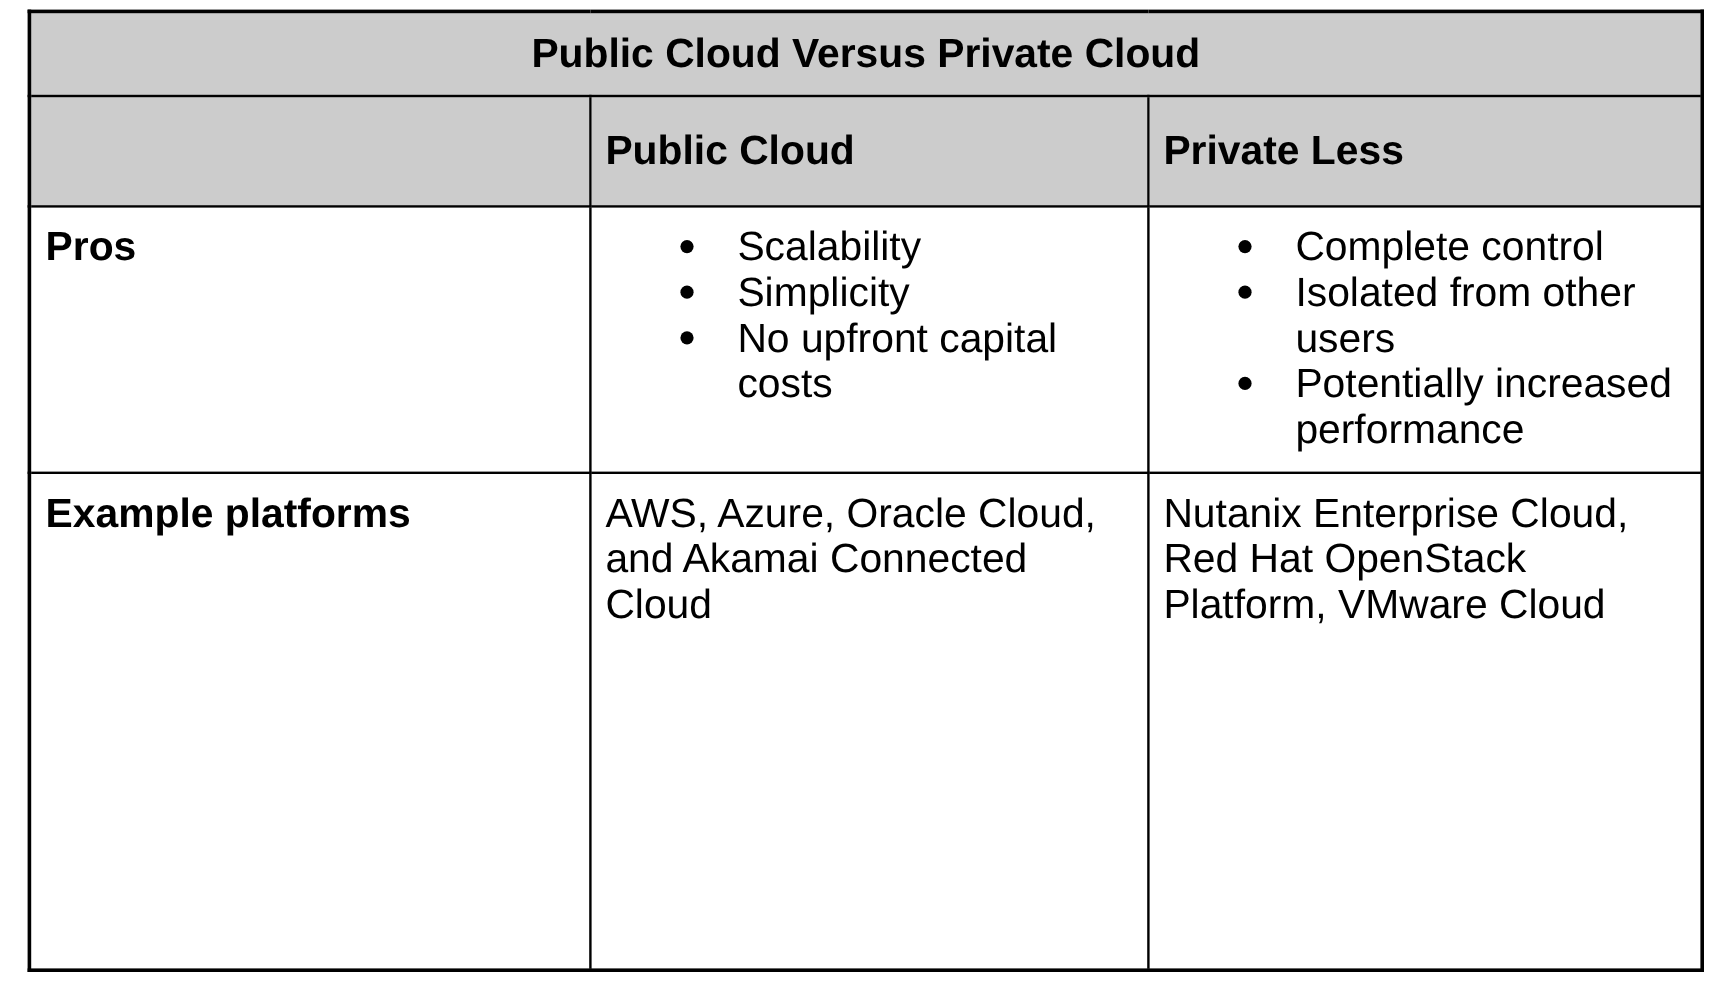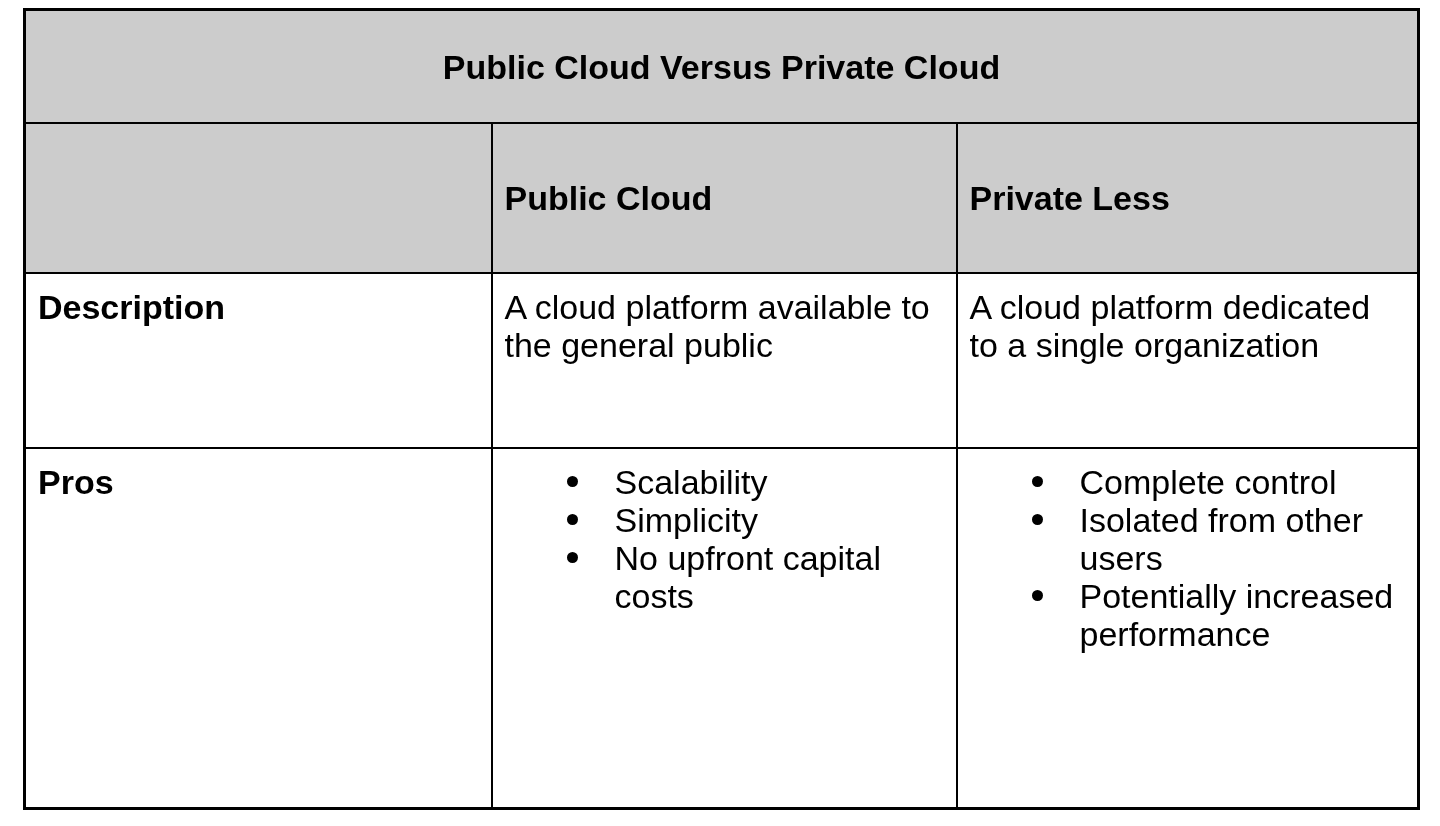--- a/index.html
+++ b/index.html
@@ -89,27 +89,20 @@
         <tr class="title-row" style="height:70px">
       <td colspan="3">Public Cloud Versus Private Cloud</td>
     </tr>
 
     <tr class="header-row" style="height:92px">
       <td class="label-cell"></td>
       <td>Public Cloud</td>
       <td>Private Less</td>
     </tr>
 
-    <tr style="height:108px">
-      <td class="label-cell">Description</td>
-      <td class="pre">A cloud platform available to
-the general public</td>
-      <td class="pre">A cloud platform dedicated
-to a single organization</td>
-    </tr>
 
     <tr style="height:222px">
       <td class="label-cell">Pros</td>
       <td>
         <ul class="bullets">
           <li>Scalability</li>
           <li>Simplicity</li>
           <li>No upfront capital
 costs</li>
         </ul>
@@ -119,15 +112,24 @@
           <li>Complete control</li>
           <li>Isolated from other
 users</li>
           <li>Potentially increased
 performance</li>
         </ul>
       </td>
     </tr>
 
 
+    <tr>
+      <td class="label-cell">Example platforms</td>
+      <td class="pre">AWS, Azure, Oracle Cloud,
+and Akamai Connected
+Cloud</td>
+      <td class="pre">Nutanix Enterprise Cloud,
+Red Hat OpenStack
+Platform, VMware Cloud</td>
+    </tr>
   </tbody>
     </table>
 </div>
 
 </body></html>

